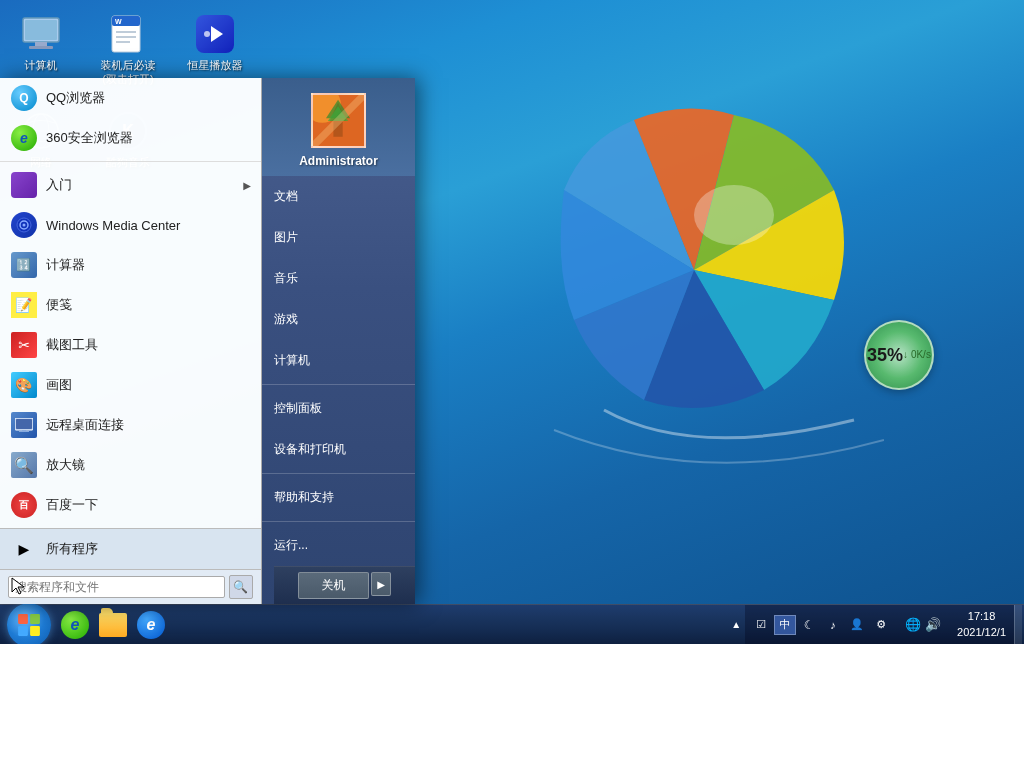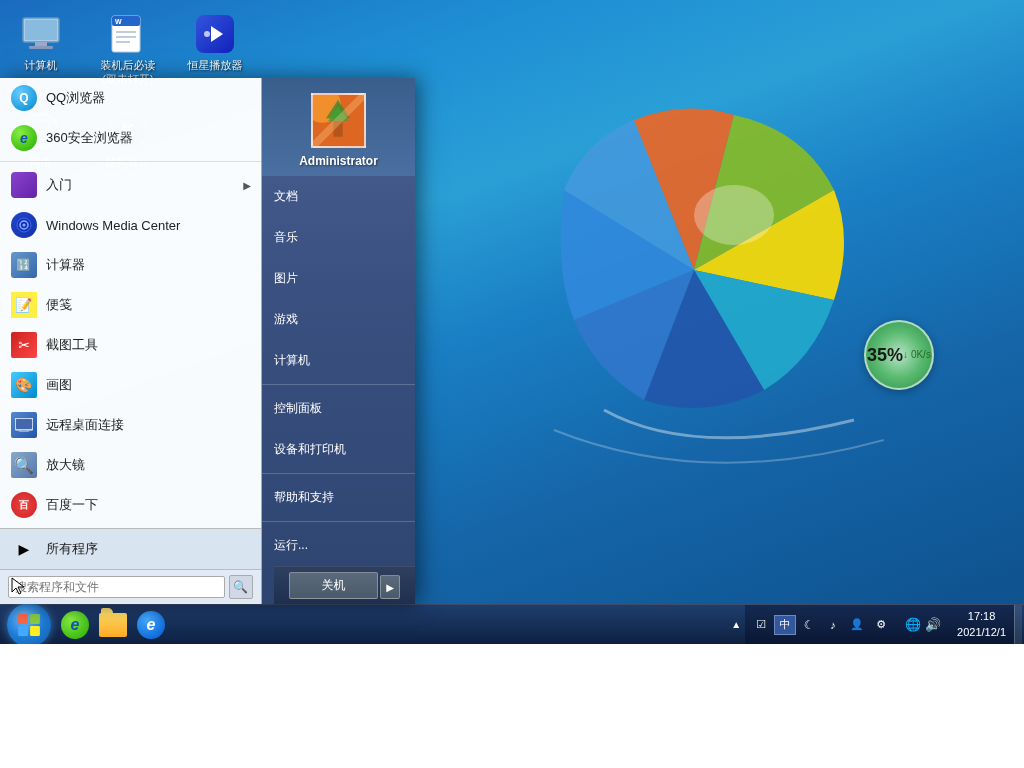--- a/index.html
+++ b/index.html
@@ -416,23 +416,23 @@
     }
 
     #start-left-full .menu-bottom {
       background: #d8e4f0;
       border-top: 1px solid #bbb;
     }
 
     #start-right-full .right-bottom {
       background: linear-gradient(to bottom, #2e4060, #1e2e4e);
       border-top: 1px solid rgba(255,255,255,0.15);
-      padding: 5px 15px;
-      display: flex;
-      align-items: flex-end;
+      padding: 5px 24px;
+      display: flex;
+      align-items: flex-start;
       margin-left: 12px;
     }
 
     
     .qq-icon { background: radial-gradient(circle at 40% 35%, #44aaff, #0077cc); border-radius: 50%; width: 26px; height: 26px; }
   </style>
 </head>
 <body>
 
 <div id="desktop">
@@ -658,22 +658,22 @@
               <polygon points="27,5 14,25 40,25" fill="#2d8a2d" opacity="0.7"></polygon>
               <polygon points="27,12 16,28 38,28" fill="#3aaa3a" opacity="0.7"></polygon>
 
               <line x1="0" y1="55" x2="55" y2="0" stroke="rgba(255,220,150,0.3)" stroke-width="8"></line>
             </svg>
           </div>
           <div id="username">Administrator</div>
         </div>
         <div class="right-menu-items">
           <div class="right-menu-item">文档</div>
+          <div class="right-menu-item">图片</div>
           <div class="right-menu-item">音乐</div>
-          <div class="right-menu-item">图片</div>
           <div class="right-menu-item">游戏</div>
           <div class="right-menu-item">计算机</div>
           <div class="right-separator"></div>
           <div class="right-menu-item">控制面板</div>
           <div class="right-menu-item">设备和打印机</div>
           <div class="right-separator"></div>
           <div class="right-menu-item">帮助和支持</div>
           <div class="right-separator"></div>
           <div class="right-menu-item">运行...</div>
         </div>

